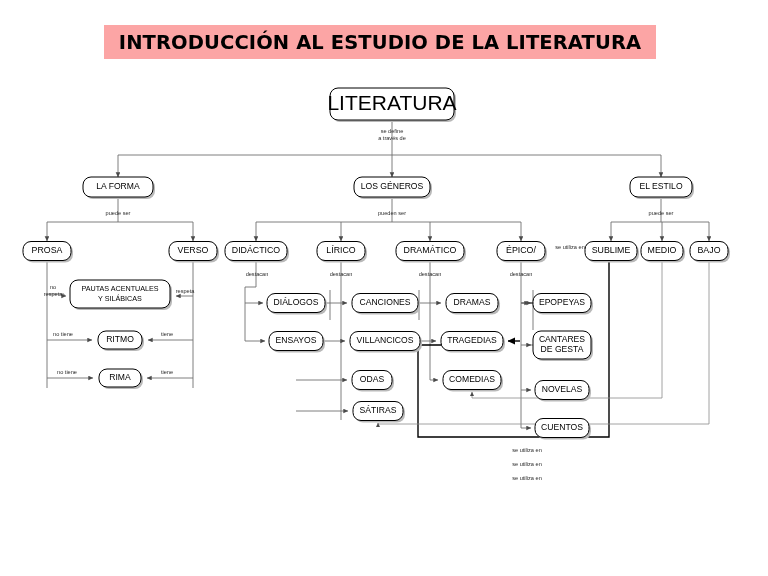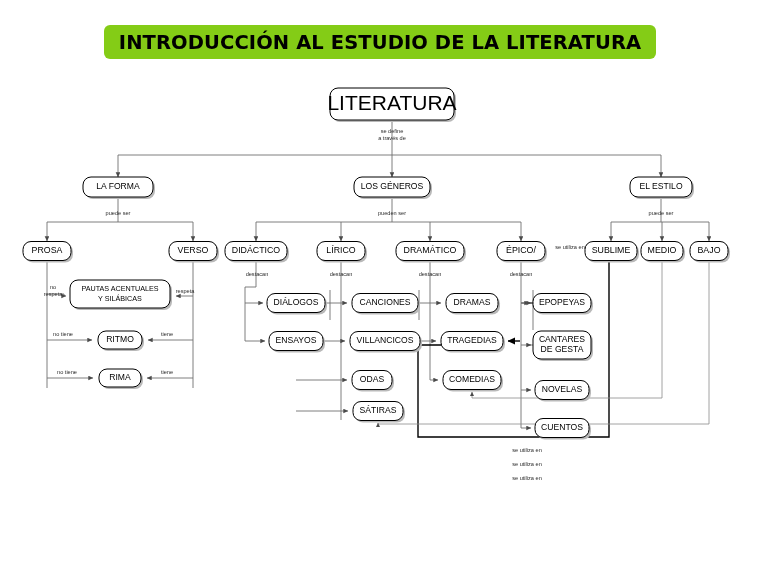--- a/index.html
+++ b/index.html
@@ -18,22 +18,22 @@
     position: relative;
     width: 768px;
     height: 576px;
   }
   .title-bar {
     position: absolute;
     left: 104px;
     top: 25px;
     width: 552px;
     height: 34px;
-    background: #84cc16;
-    border-radius: 6px;
+    background: #fca5a5;
+    border-radius: 0;
     display: flex;
     align-items: center;
     justify-content: center;
   }
   .title-text {
     font-family: "DejaVu Sans", sans-serif;
     font-weight: bold;
     font-size: 19.5px;
     letter-spacing: 0.1px;
     color: #000;

